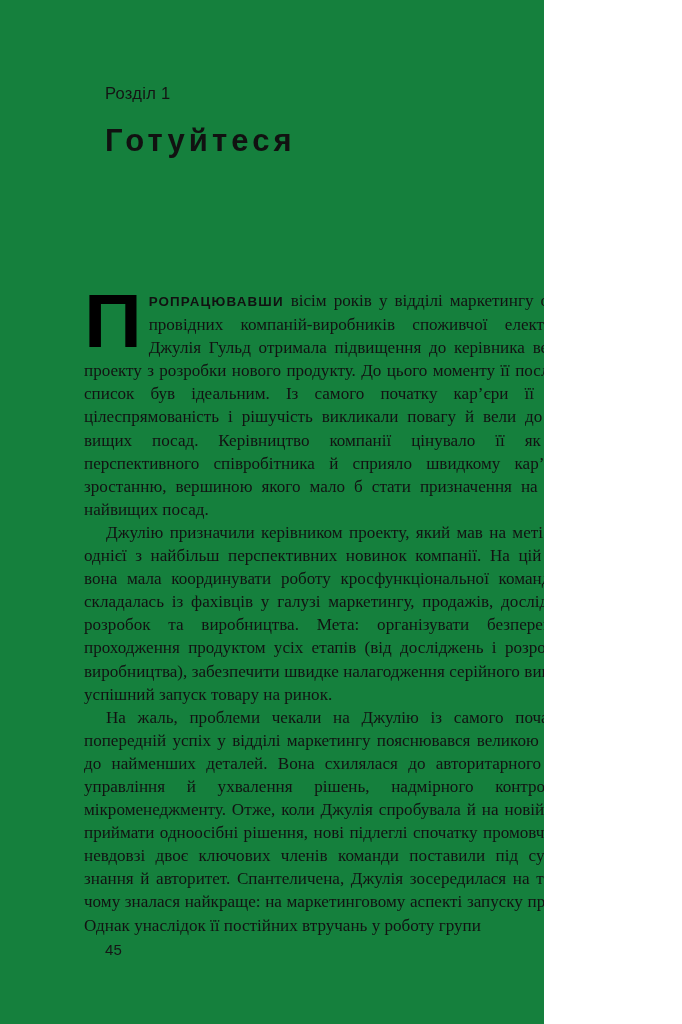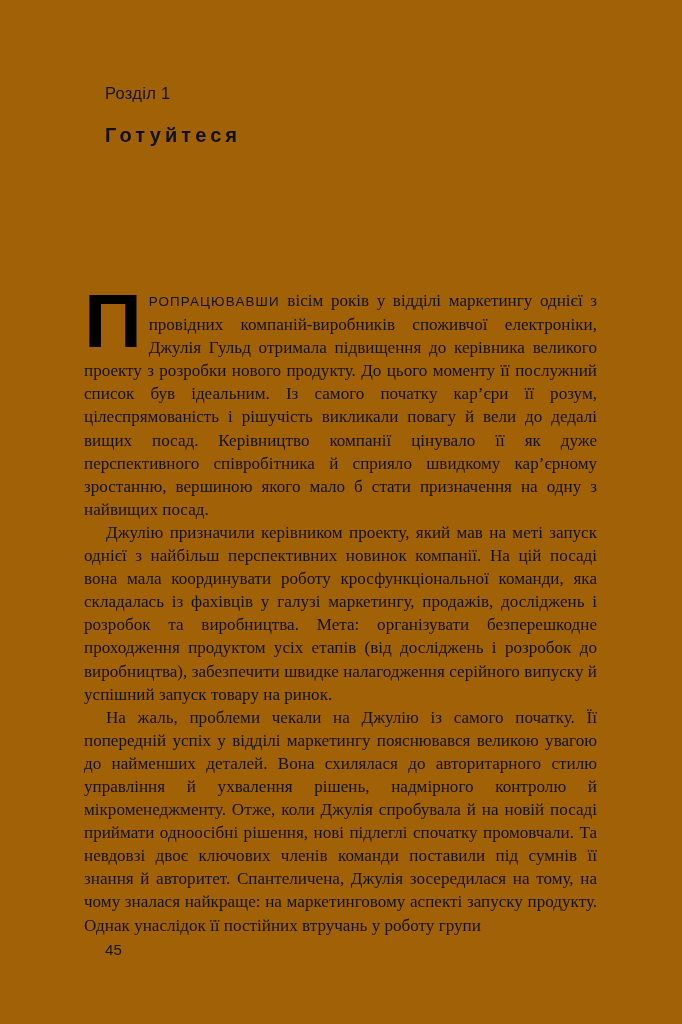--- a/index.html
+++ b/index.html
@@ -4,23 +4,23 @@
 <title>Page</title>
 <style>
   html, body {
     margin: 0;
     padding: 0;
     background: #ffffff;
   }
 
   .page {
     position: relative;
-    width: 682px;
+    width: 544px;
     height: 1024px;
-    background: #a16207;
+    background: #15803d;
     overflow: hidden;
     font-family: "Liberation Serif", "DejaVu Serif", serif;
     color: #111111;
     -webkit-font-smoothing: antialiased;
   }
 
   
   .chapter-head {
     position: absolute;
     left: 105px;
@@ -33,21 +33,21 @@
     font-size: 16.5px;
     font-weight: 400;
     color: #141414;
     letter-spacing: 0.3px;
     line-height: 1.1;
     margin: 0;
   }
 
   .chapter-title {
     font-family: "Liberation Sans", "DejaVu Sans", sans-serif;
-    font-size: 20px;
+    font-size: 31px;
     font-weight: 700;
     color: #111111;
     letter-spacing: 4.1px;
     line-height: 1.1;
     margin: 0;
     padding-top: 22px;
   }
 
   
   .body-col {
@@ -83,21 +83,21 @@
     margin: 4px 10px 0 0;
     padding: 0;
     letter-spacing: 0;
     transform: scaleX(1.06);
     transform-origin: left top;
   }
 
   
   .leadin {
     font-family: "Liberation Sans", "DejaVu Sans", sans-serif;
-    font-weight: 400;
+    font-weight: 700;
     font-size: 13.4px;
     letter-spacing: 1.15px;
     color: #111111;
     text-transform: uppercase;
   }
 
   
   .folio {
     position: absolute;
     left: 105px;

